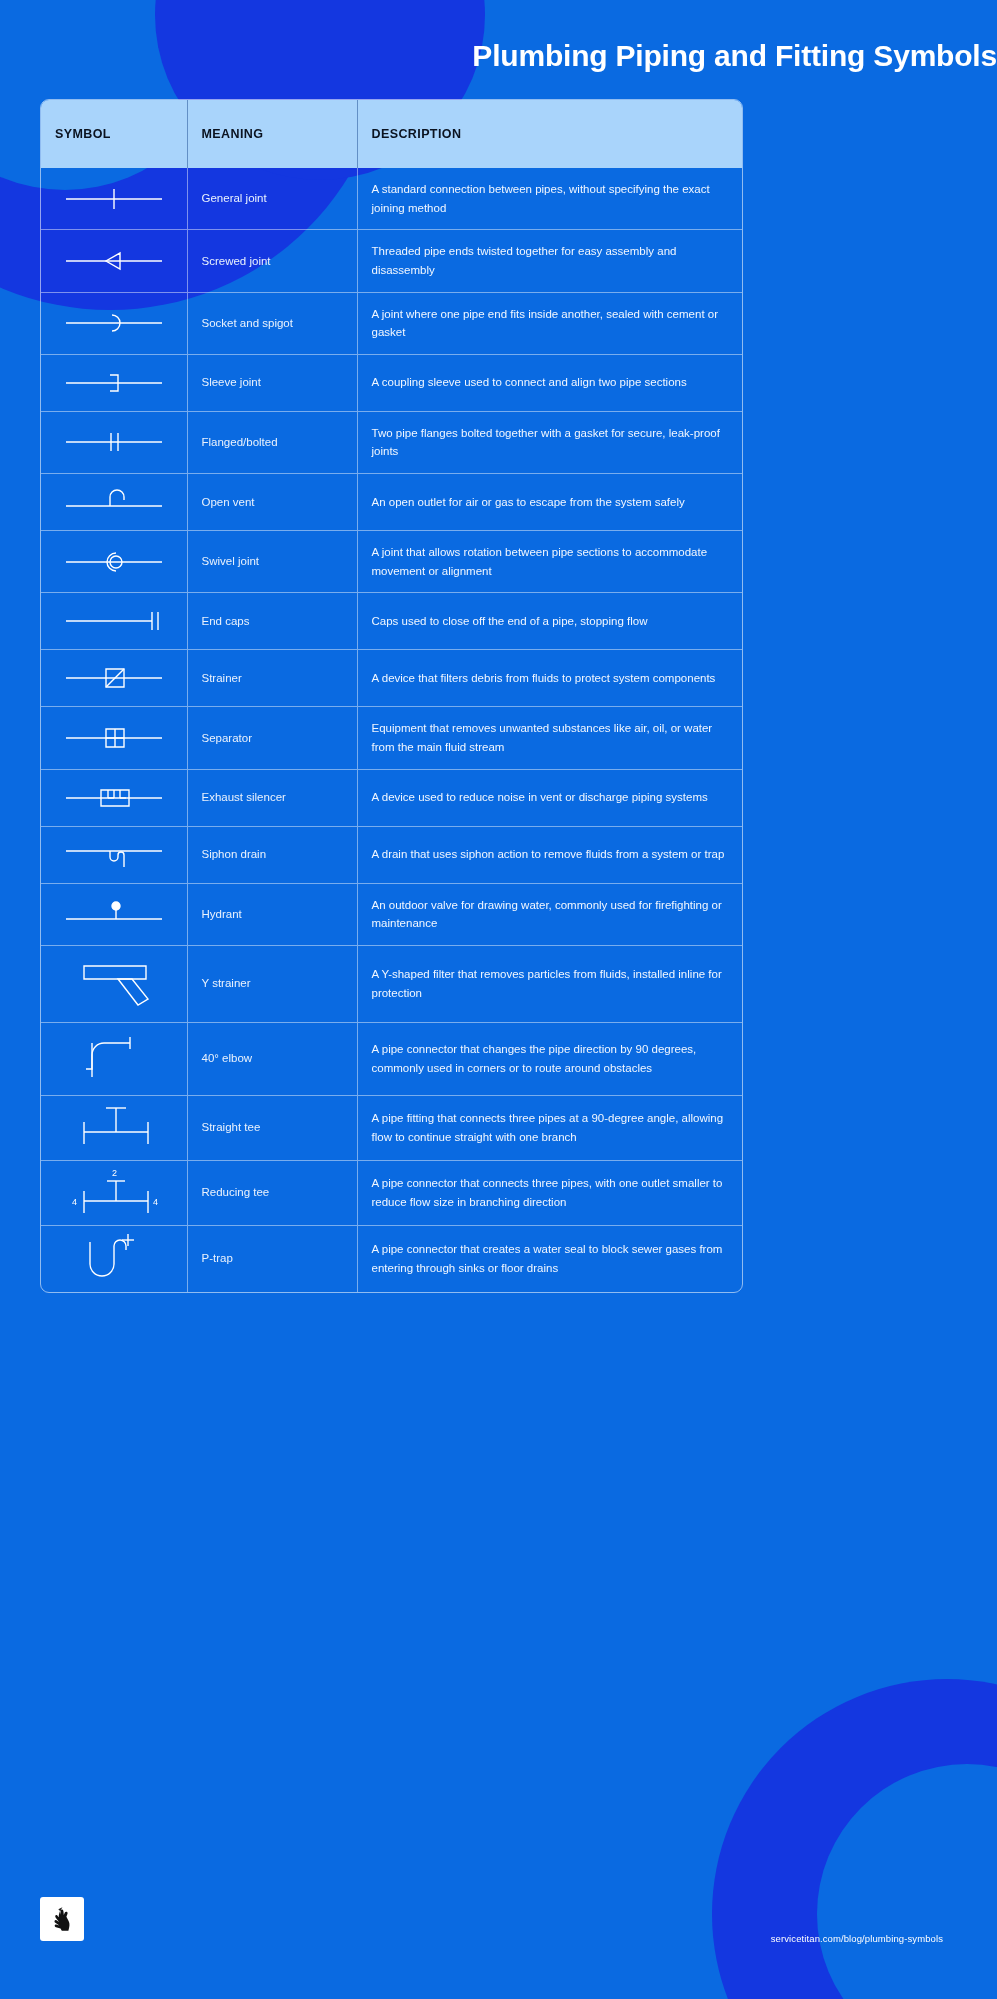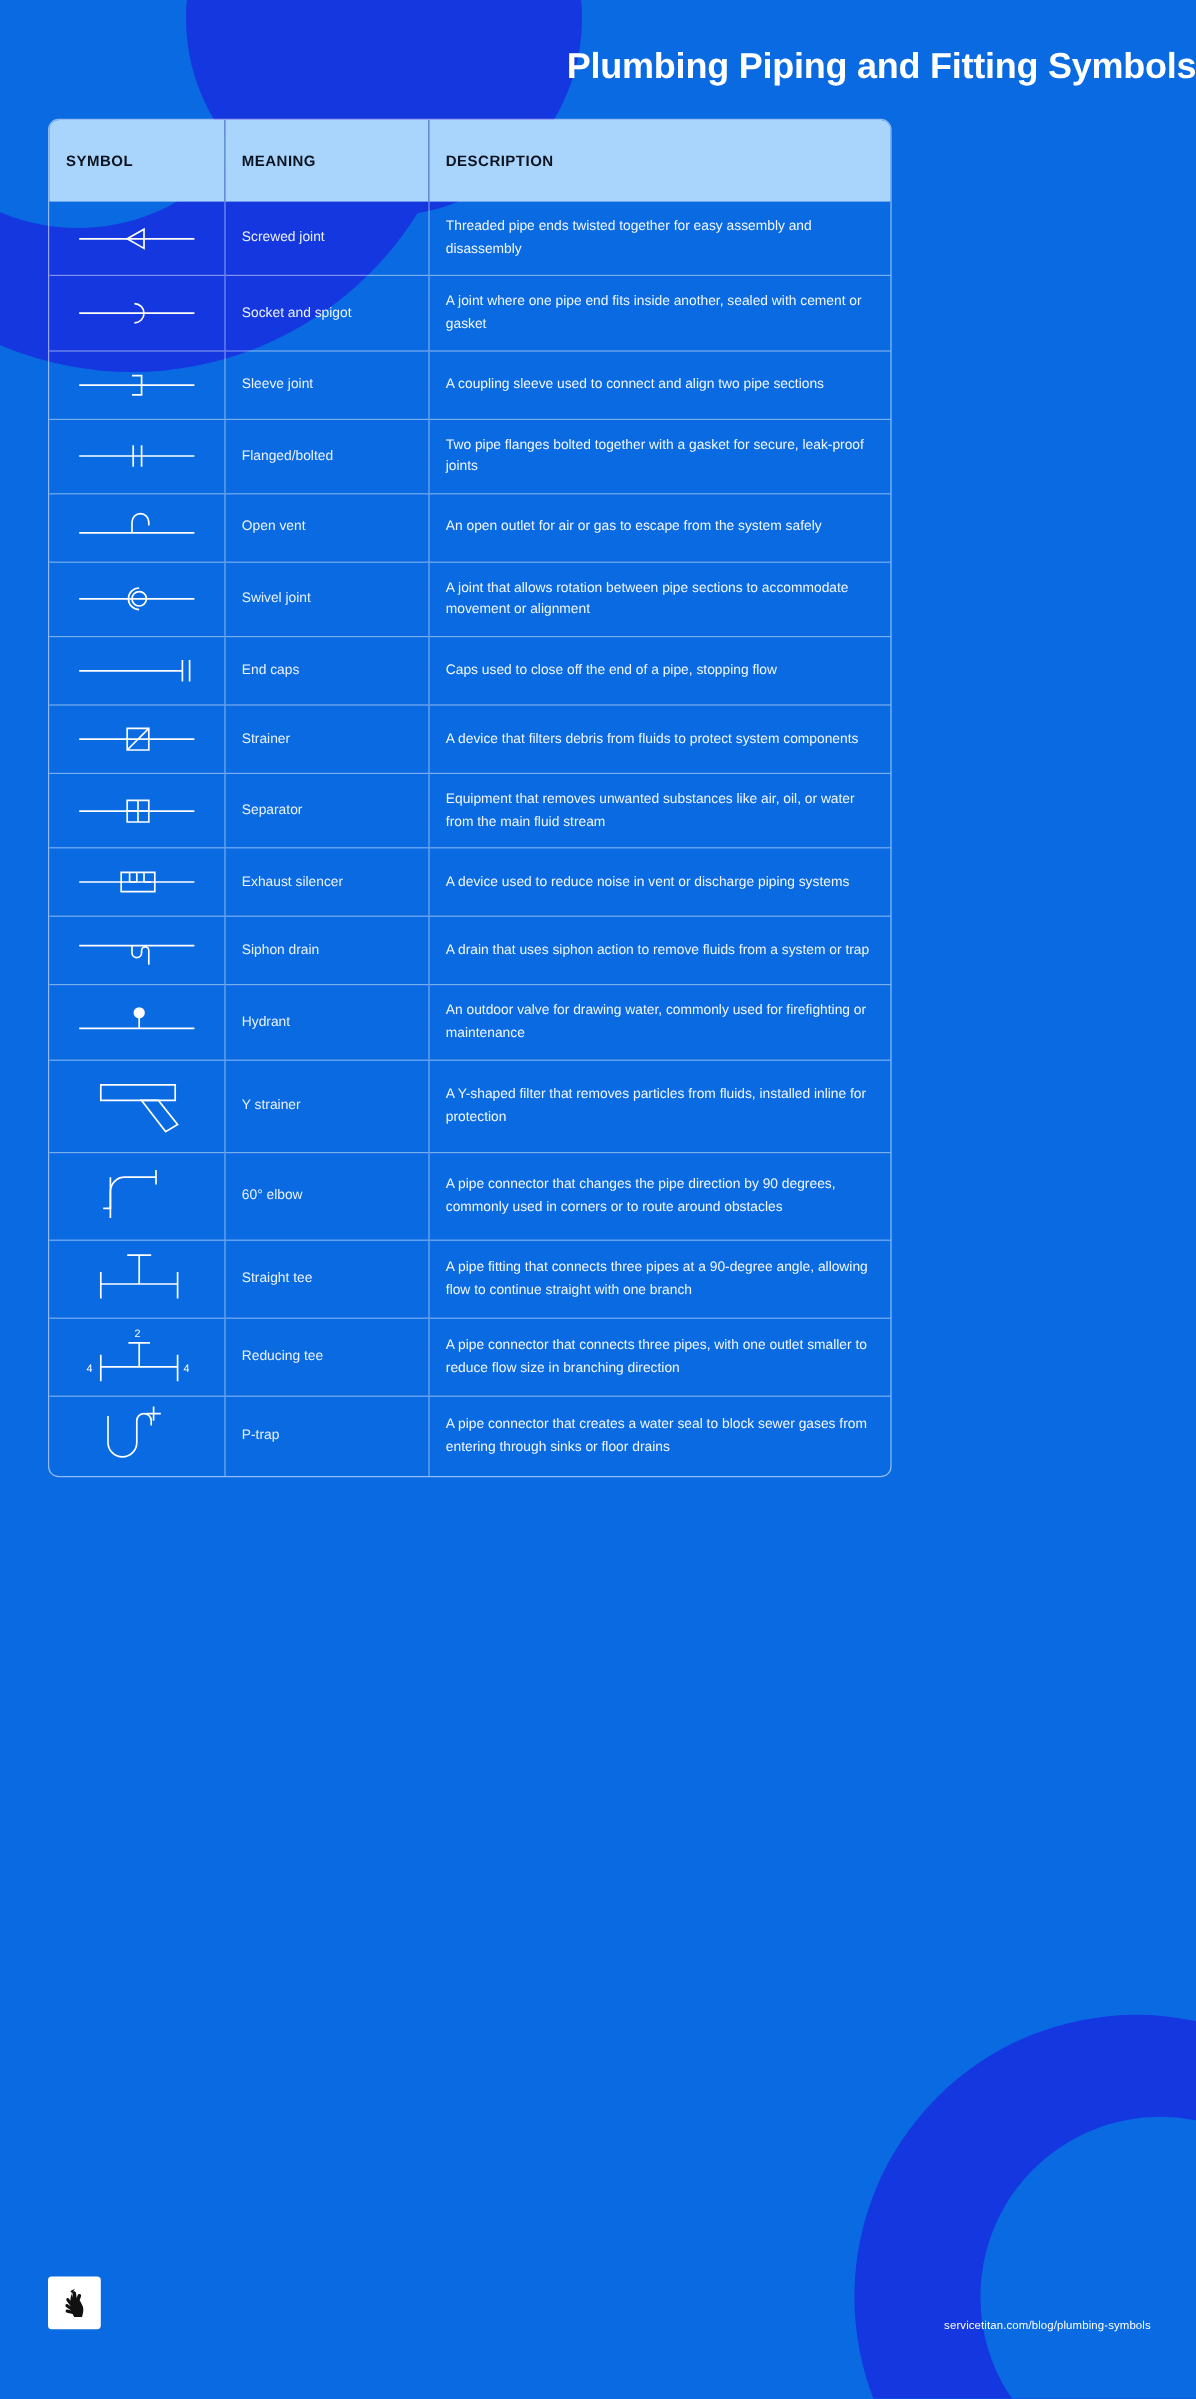--- a/index.html
+++ b/index.html
@@ -123,21 +123,21 @@
     position: absolute;
     left: 40px; top: 16px;
     width: 44px; height: 44px;
     background: #ffffff;
     border-radius: 3px;
     display: flex; align-items: center; justify-content: center;
   }
   #logo-tile svg { display: block; }
   #footer-url {
     position: absolute;
-    right: 38px; top: 52px;
+    right: 54px; top: 52px;
     color: #ffffff;
     font-size: 9.5px;
     letter-spacing: 0.1px;
   }
 </style>
 </head>
 <body>
 
 <div id="page">
 
@@ -156,20 +156,30 @@
           <th class="col-symbol">SYMBOL</th>
           <th class="col-meaning">MEANING</th>
           <th class="col-desc">DESCRIPTION</th>
         </tr>
       </thead>
       <tbody id="tbody">
           <tr>
             <td class="sym">
               <svg class="symbol" width="132" height="44" viewBox="0 0 132 44">
                 <line x1="18" y1="22" x2="114" y2="22"></line>
+                <line x1="66" y1="12" x2="66" y2="32"></line>
+              </svg>
+            </td>
+            <td class="meaning">General joint</td>
+            <td class="desc">A standard connection between pipes, without specifying the exact joining method</td>
+          </tr>
+          <tr>
+            <td class="sym">
+              <svg class="symbol" width="132" height="44" viewBox="0 0 132 44">
+                <line x1="18" y1="22" x2="114" y2="22"></line>
                 <polygon points="72,14 72,30 58,22"></polygon>
               </svg>
             </td>
             <td class="meaning">Screwed joint</td>
             <td class="desc">Threaded pipe ends twisted together for easy assembly and disassembly</td>
           </tr>
           <tr>
             <td class="sym">
               <svg class="symbol" width="132" height="44" viewBox="0 0 132 44">
                 <line x1="18" y1="22" x2="114" y2="22"></line>
@@ -302,21 +312,21 @@
             <td class="desc">A Y-shaped filter that removes particles from fluids, installed inline for protection</td>
           </tr>
           <tr>
             <td class="sym">
               <svg class="symbol" width="132" height="60" viewBox="0 0 132 60">
                 <path d="M44 14 v34"></path>
                 <path d="M38 40 h6 v-14 a12 12 0 0 1 12 -12 h26"></path>
                 <path d="M82 8 v12"></path>
               </svg>
             </td>
-            <td class="meaning">60° elbow</td>
+            <td class="meaning">40° elbow</td>
             <td class="desc">A pipe connector that changes the pipe direction by 90 degrees, commonly used in corners or to route around obstacles</td>
           </tr>
           <tr>
             <td class="sym">
               <svg class="symbol" width="132" height="52" viewBox="0 0 132 52">
                 <line x1="36" y1="30" x2="100" y2="30"></line>
                 <line x1="36" y1="20" x2="36" y2="42"></line>
                 <line x1="100" y1="20" x2="100" y2="42"></line>
                 <line x1="68" y1="30" x2="68" y2="6"></line>
                 <line x1="58" y1="6" x2="78" y2="6"></line>

